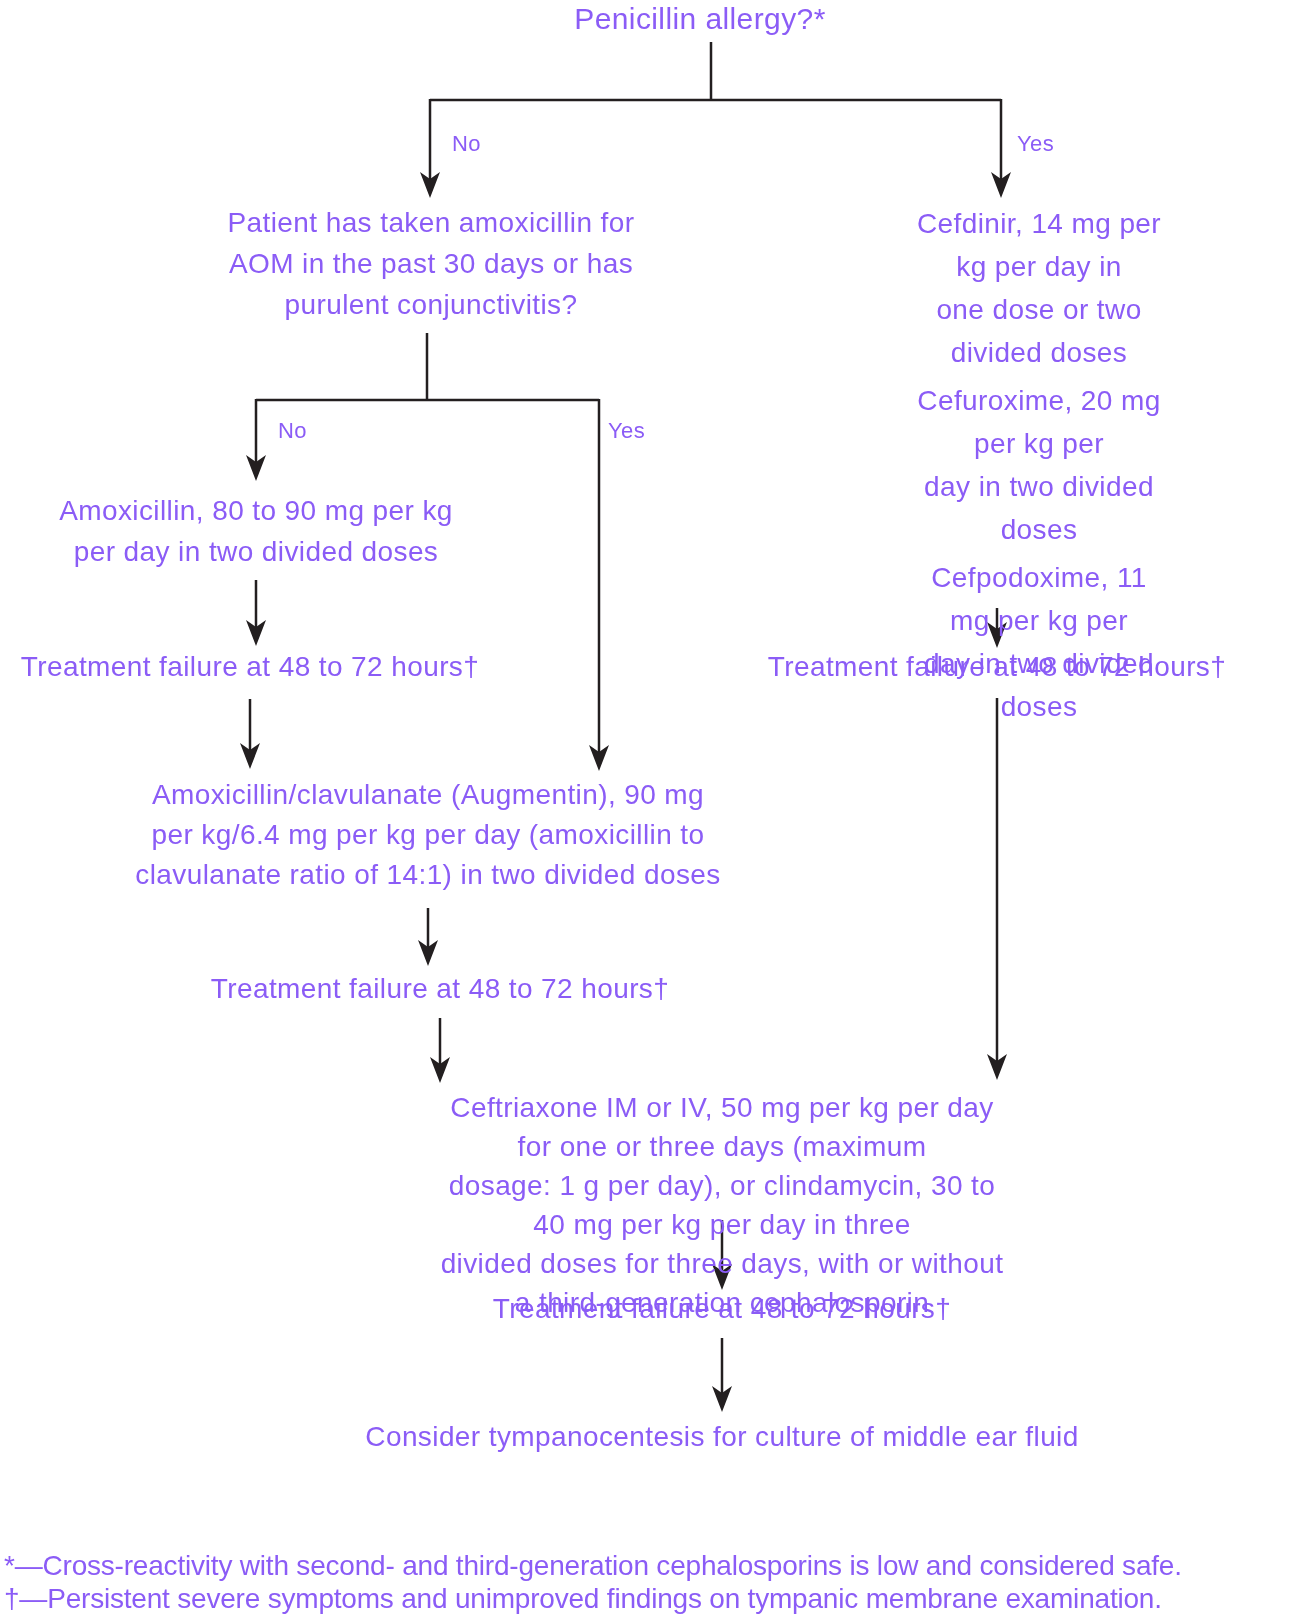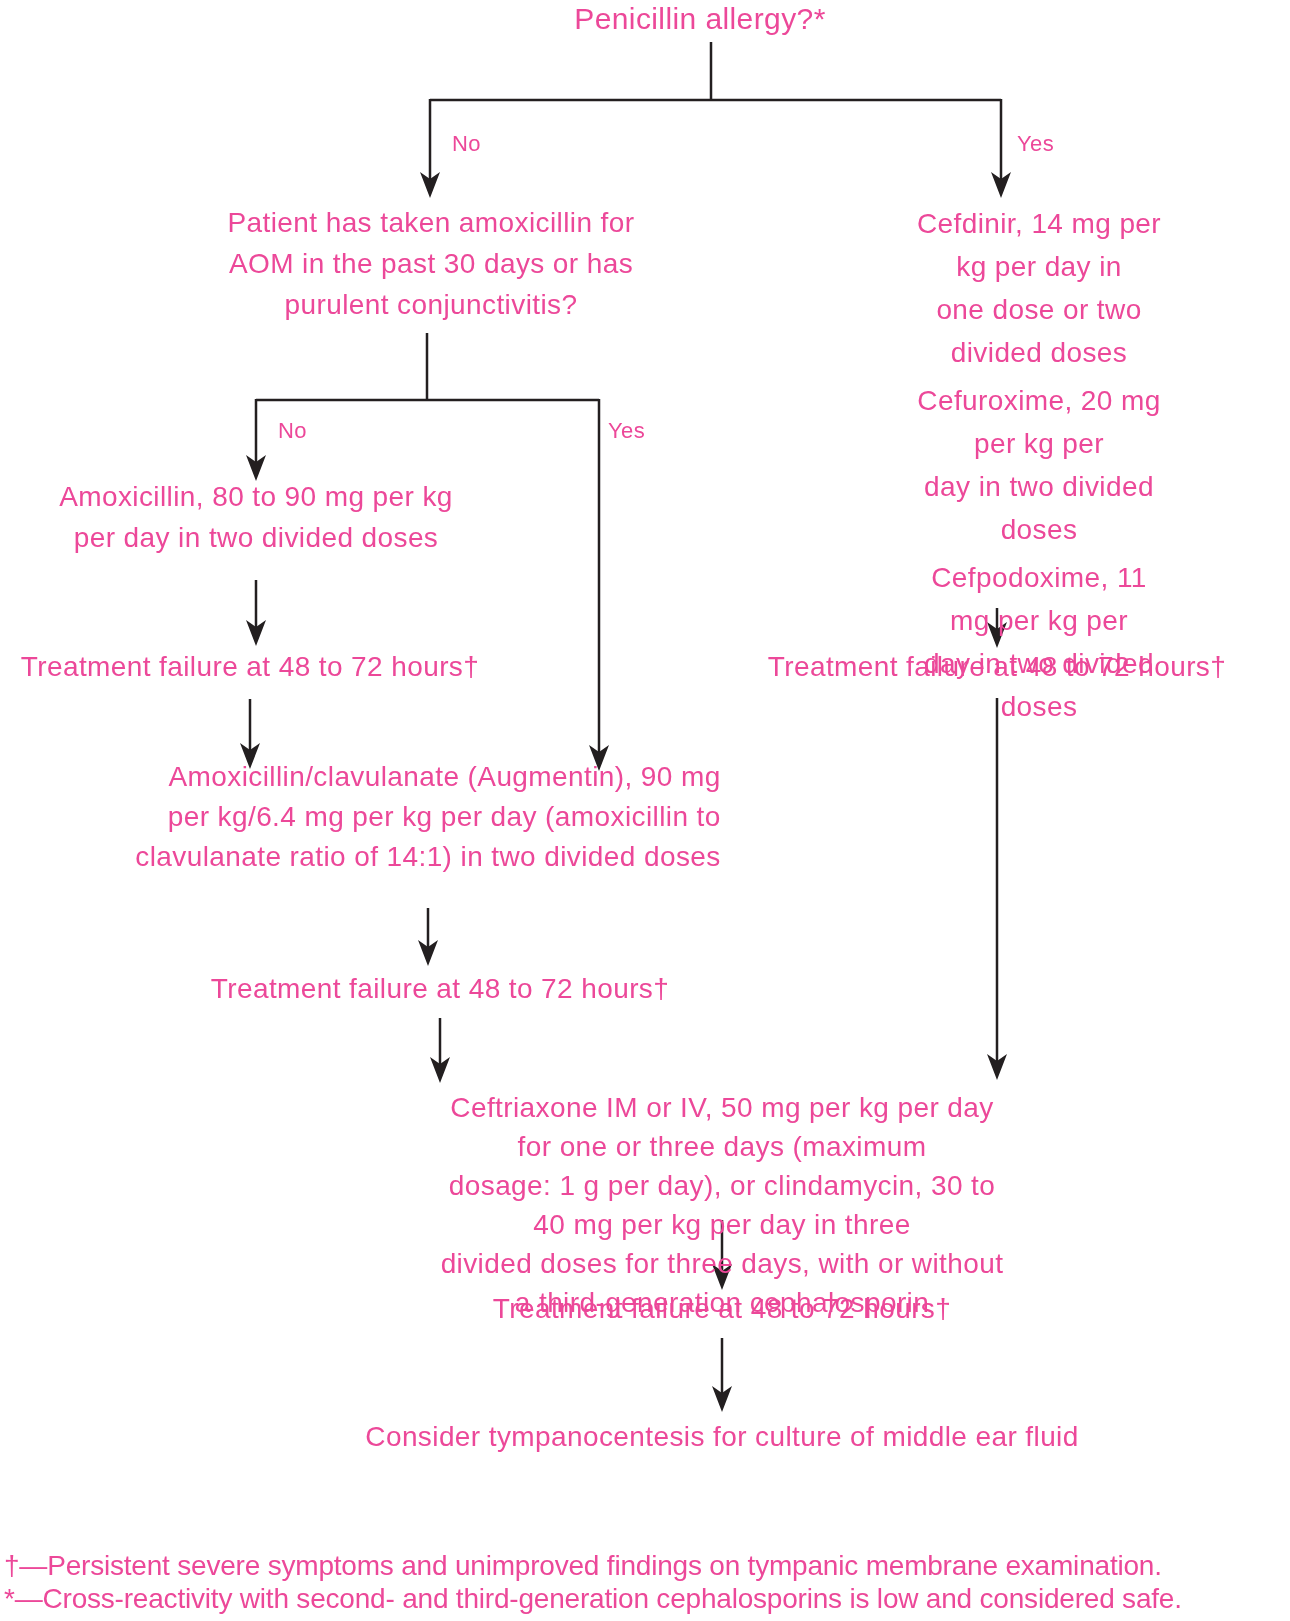--- a/index.html
+++ b/index.html
@@ -1,21 +1,21 @@
 <!DOCTYPE html>
 <html><head>
 <meta charset="utf-8">
 <style>
   html,body{margin:0;padding:0;background:#ffffff;}
   .canvas{
     position:relative;
     width:1290px;height:1621px;
     background:#ffffff;
     font-family:"Liberation Sans","DejaVu Sans",sans-serif;
-    color:#ec4899;
+    color:#8b5cf6;
     overflow:hidden;
   }
   .connectors{position:absolute;left:0;top:0;}
   .connectors .ln{stroke:#231f20;stroke-width:2.5;fill:none;}
   .connectors .head{fill:#231f20;stroke:none;}
   .node{
     position:absolute;
     transform:translateX(-50%);
     text-align:center;
     white-space:pre-line;
@@ -106,39 +106,39 @@
 one dose or two divided doses</div>
     <div class="node-p">Cefuroxime, 20 mg per kg per
 day in two divided doses</div>
     <div class="node-p">Cefpodoxime, 11 mg per kg per
 day in two divided doses</div>
   </div>
 
   <div class="branch-label" style="left:278px;top:414px;">No</div>
   <div class="branch-label" style="left:608px;top:414px;">Yes</div>
 
-  <div class="node" style="left:256px;top:476px;">Amoxicillin, 80 to 90 mg per kg
+  <div class="node" style="left:256px;top:490px;">Amoxicillin, 80 to 90 mg per kg
 per day in two divided doses</div>
 
   <div class="node single" style="left:250px;top:650px;">Treatment failure at 48 to 72 hours†</div>
 
   <div class="node single" style="left:997px;top:650px;">Treatment failure at 48 to 72 hours†</div>
 
-  <div class="node" style="left:428px;top:757px;line-height:40px;text-align:right;">Amoxicillin/clavulanate (Augmentin), 90 mg
+  <div class="node" style="left:428px;top:775px;line-height:40px;">Amoxicillin/clavulanate (Augmentin), 90 mg
 per kg/6.4 mg per kg per day (amoxicillin to
 clavulanate ratio of 14:1) in two divided doses</div>
 
   <div class="node single" style="left:440px;top:972px;">Treatment failure at 48 to 72 hours†</div>
 
   <div class="node bigpara" style="left:722px;top:1088px;">Ceftriaxone IM or IV, 50 mg per kg per day for one or three days (maximum
 dosage: 1 g per day), or clindamycin, 30 to 40 mg per kg per day in three
 divided doses for three days, with or without a third-generation cephalosporin</div>
 
   <div class="node single" style="left:722px;top:1292px;">Treatment failure at 48 to 72 hours†</div>
 
   <div class="node single" style="left:722px;top:1420px;">Consider tympanocentesis for culture of middle ear fluid</div>
 
   <div class="footnotes">
+    <div>*—Cross-reactivity with second- and third-generation cephalosporins is low and considered safe.</div>
     <div>†—Persistent severe symptoms and unimproved findings on tympanic membrane examination.</div>
-    <div>*—Cross-reactivity with second- and third-generation cephalosporins is low and considered safe.</div>
   </div>
 
 </div>
 
 </body></html>

